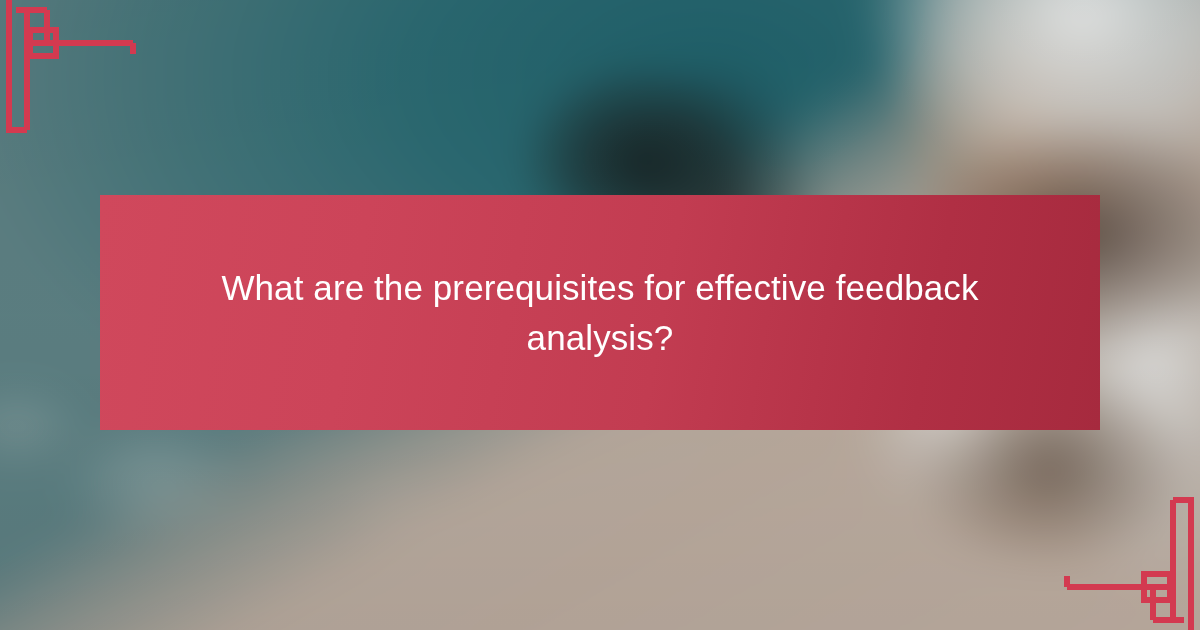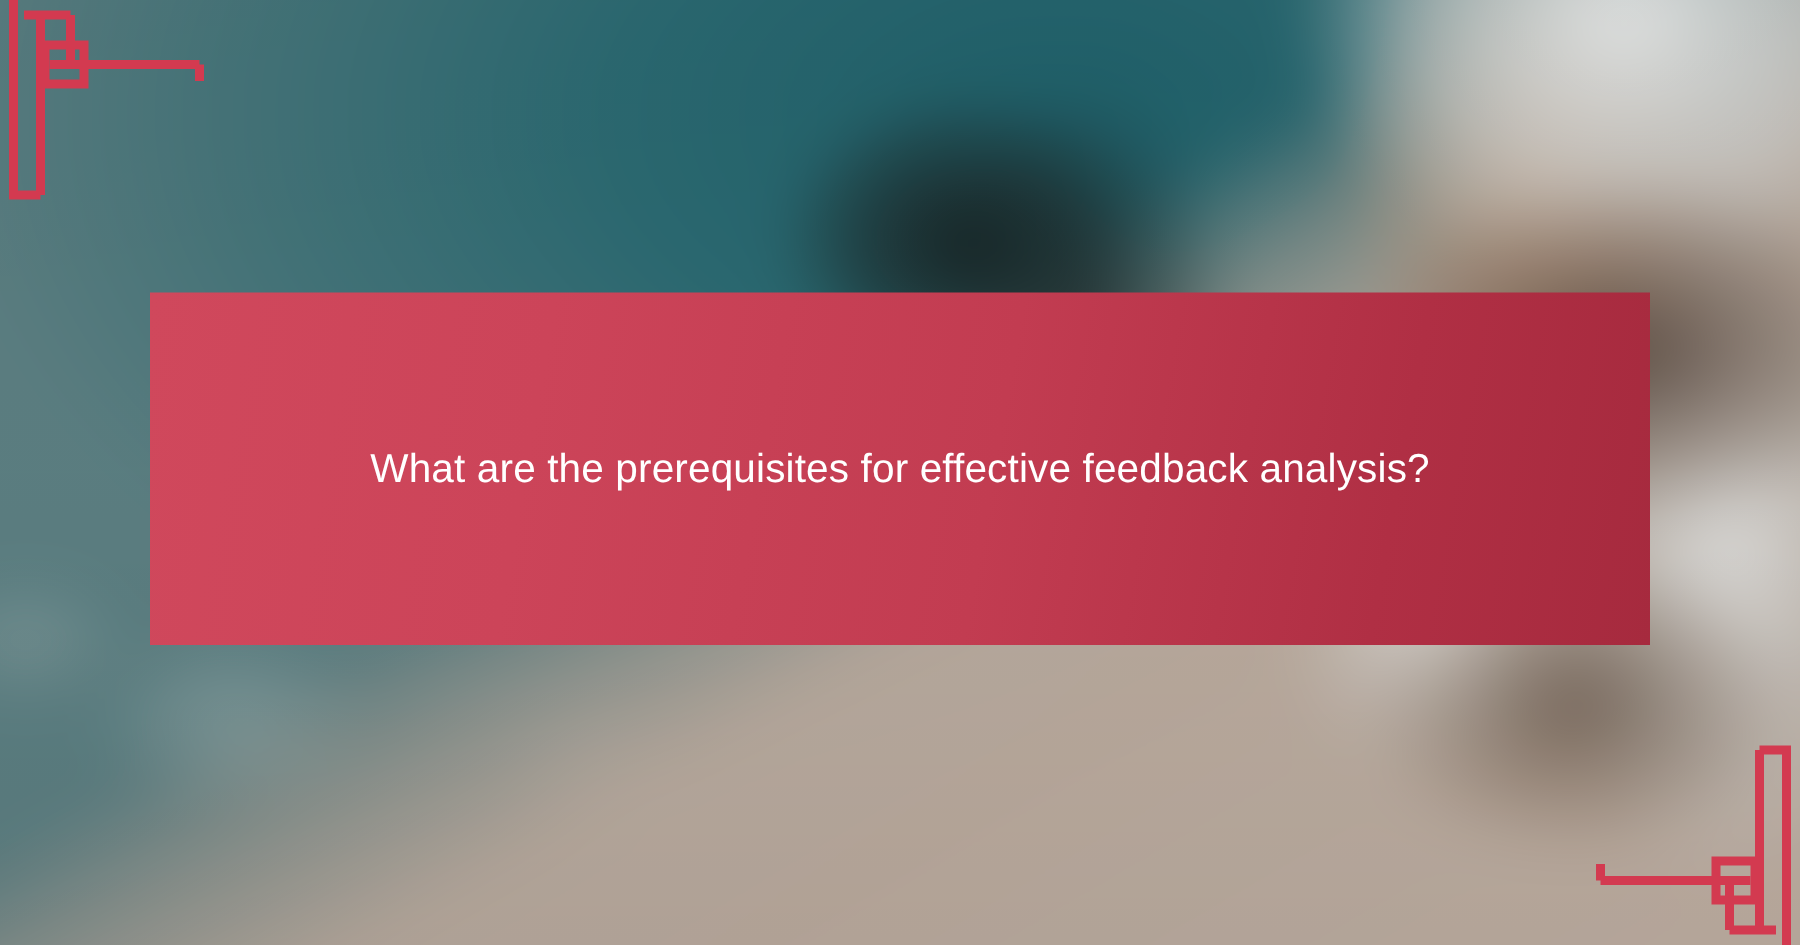--- a/index.html
+++ b/index.html
@@ -74,21 +74,21 @@
     height: 235px;
     background: linear-gradient(100deg, #d0485c 0%, #cc4459 26%, #c23c51 56%, #b02f44 82%, #a62a3e 100%);
     display: flex;
     align-items: center;
     justify-content: center;
     box-sizing: border-box;
     padding: 0 56px;
   }
   #banner-title {
     color: #ffffff;
-    font-size: 27px;
+    font-size: 35px;
     font-weight: 400;
     line-height: 1.42;
     text-align: center;
     letter-spacing: 0.1px;
     max-width: 760px;
   }
 </style>
 </head>
 <body>
 

